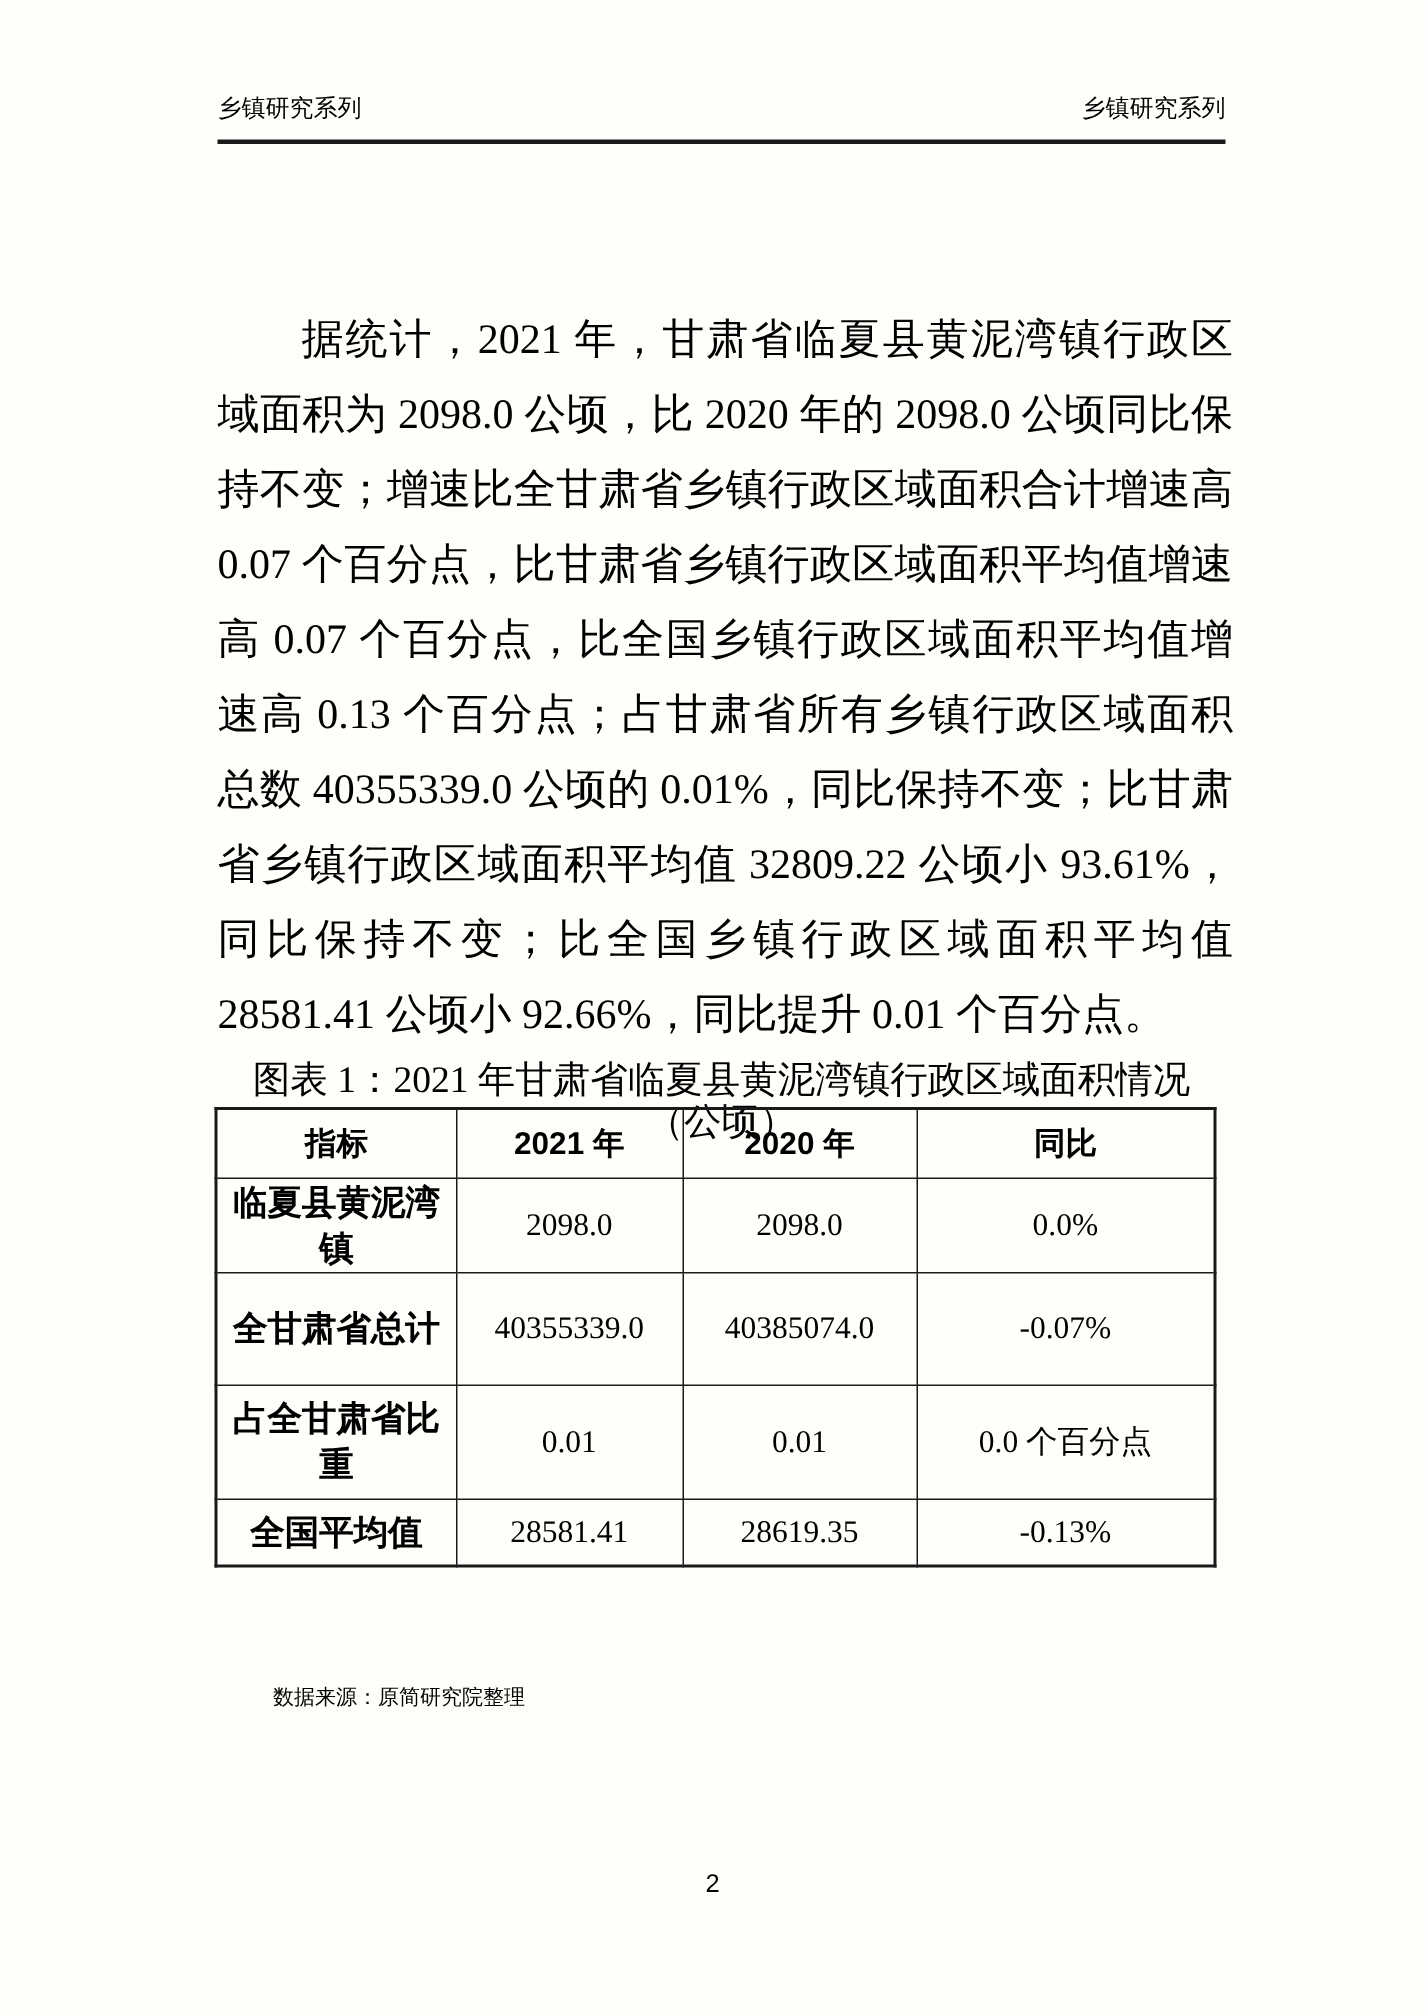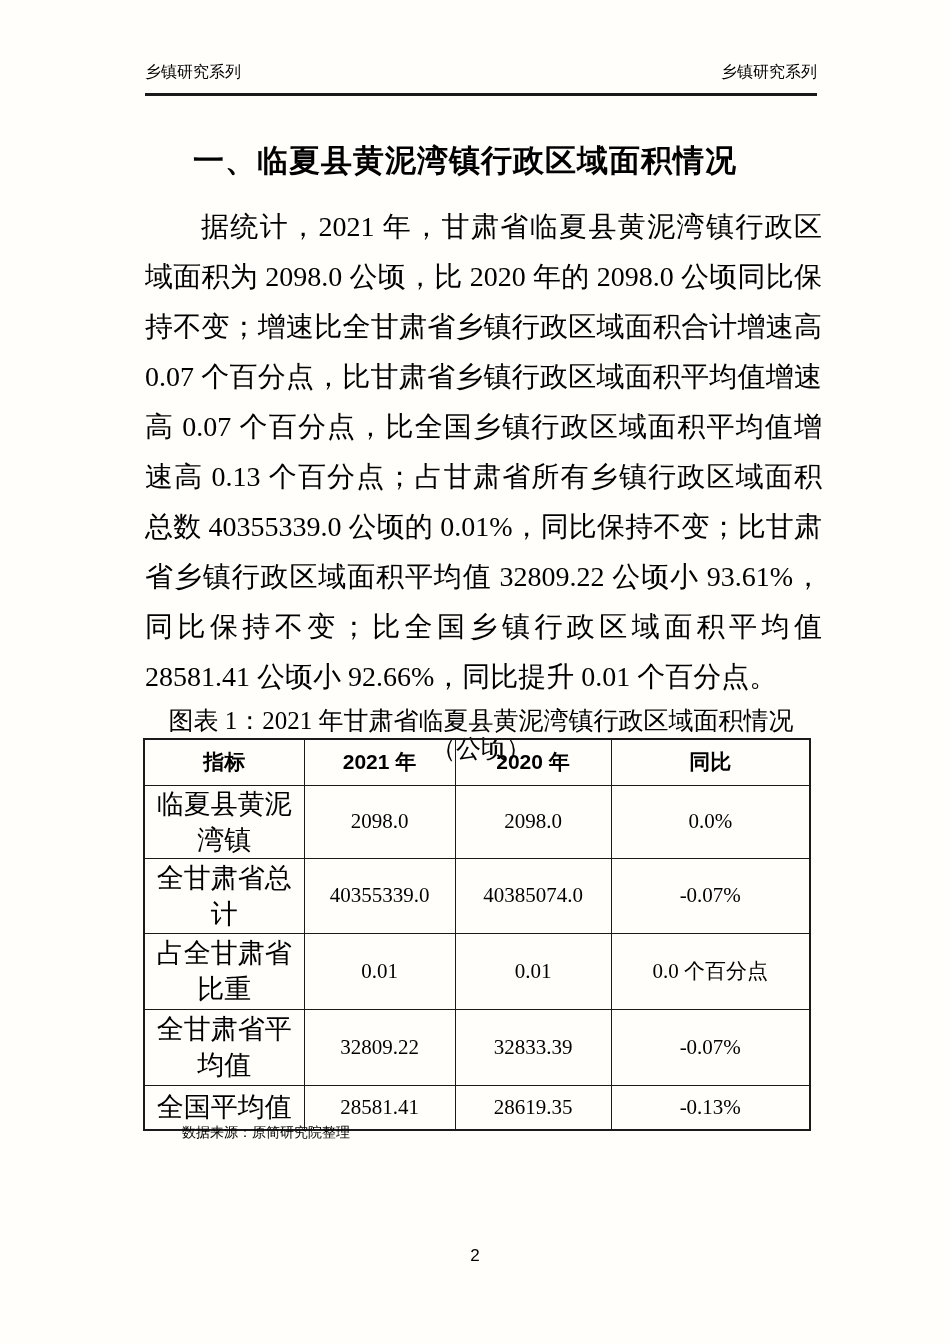--- a/index.html
+++ b/index.html
@@ -80,22 +80,22 @@
     overflow: hidden;
   }
   table.data th {
     font-family: "Liberation Sans", "DejaVu Sans", sans-serif;
     font-weight: bold;
     font-size: 21px;
     margin-left: 33px;
   }
   td.row-label {
     font-family: "Liberation Sans", "DejaVu Sans", sans-serif;
-    font-weight: normal;
-    font-size: 27px;
+    font-weight: bold;
+    font-size: 23px;
   }
   td.num {
     font-family: "Liberation Serif", "DejaVu Serif", serif;
     font-size: 21px;
     font-weight: normal;
   }
   tr.rh-head { height: 46px; }
   tr.rh-s    { height: 47px; }
   tr.rh-m    { height: 75px; margin-left: 32px; }
   tr.rh-l    { height: 76px; }
@@ -120,21 +120,20 @@
 </head>
 <body>
 
 <div class="page">
 
   <div class="hdr">
     <span>乡镇研究系列</span>
     <span>乡镇研究系列</span>
   </div>
 
-  <h1 class="doc-title">一、临夏县黄泥湾镇行政区域面积情况</h1>
 
   <p class="body-par">据统计，2021 年，甘肃省临夏县黄泥湾镇行政区域面积为 2098.0 公顷，比 2020 年的 2098.0 公顷同比保持不变；增速比全甘肃省乡镇行政区域面积合计增速高 0.07 个百分点，比甘肃省乡镇行政区域面积平均值增速高 0.07 个百分点，比全国乡镇行政区域面积平均值增速高 0.13 个百分点；占甘肃省所有乡镇行政区域面积总数 40355339.0 公顷的 0.01%，同比保持不变；比甘肃省乡镇行政区域面积平均值 32809.22 公顷小 93.61%，同比保持不变；比全国乡镇行政区域面积平均值 28581.41 公顷小 92.66%，同比提升 0.01 个百分点。</p>
 
   <div class="tbl-caption">图表 1：2021 年甘肃省临夏县黄泥湾镇行政区域面积情况（公顷）</div>
 
   <table class="data">
     <colgroup>
       <col style="width:160px">
       <col style="width:151px">
       <col style="width:156px">
@@ -160,26 +159,20 @@
         <td class="num">40355339.0</td>
         <td class="num">40385074.0</td>
         <td class="num">-0.07%</td>
       </tr>
       <tr class="rh-l">
         <td class="row-label">占全甘肃省比重</td>
         <td class="num">0.01</td>
         <td class="num">0.01</td>
         <td class="num">0.0 个百分点</td>
       </tr>
-      <tr class="rh-l">
-        <td class="row-label">全甘肃省平均值</td>
-        <td class="num">32809.22</td>
-        <td class="num">32833.39</td>
-        <td class="num">-0.07%</td>
-      </tr>
       <tr class="rh-e">
         <td class="row-label">全国平均值</td>
         <td class="num">28581.41</td>
         <td class="num">28619.35</td>
         <td class="num">-0.13%</td>
       </tr>
     </tbody>
   </table>
 
   <div class="src-note">数据来源：原简研究院整理</div>

